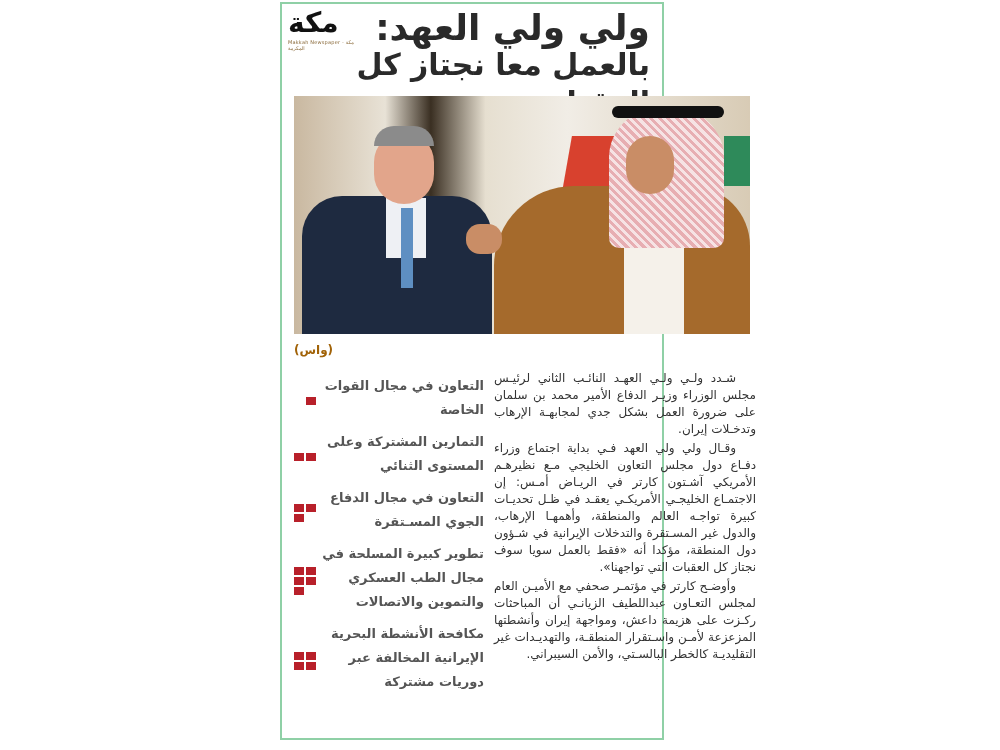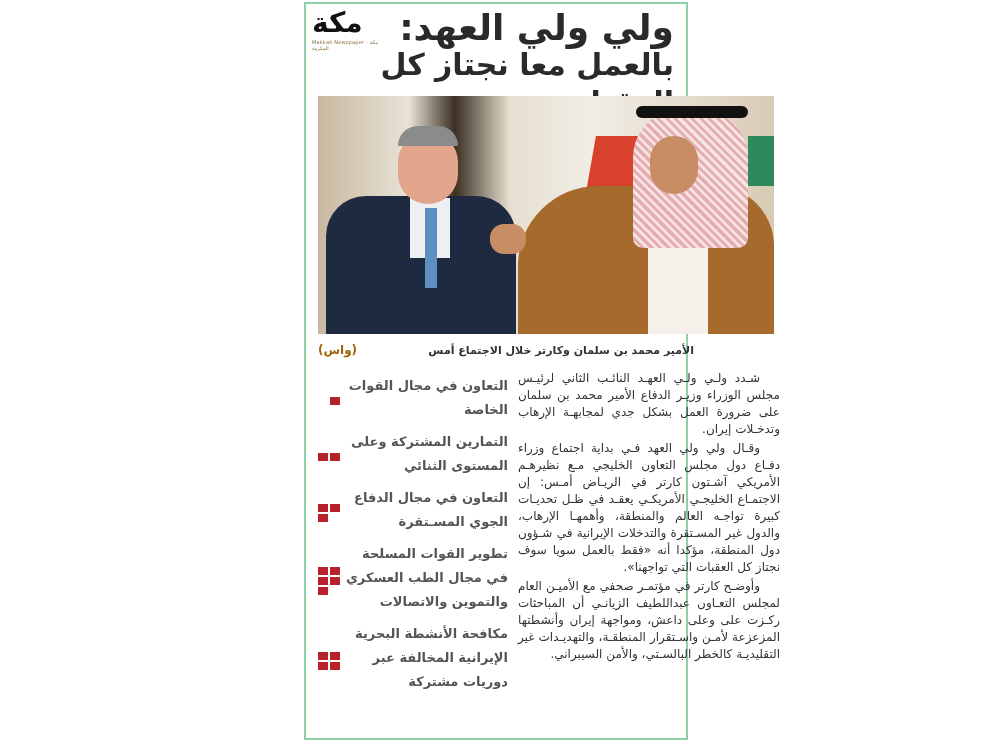--- a/index.html
+++ b/index.html
@@ -1,19 +1,19 @@
 <!DOCTYPE html>
 <html><head>
 <meta charset="utf-8">
 <style>
   html, body { margin:0; padding:0; background:#ffffff; }
   body { width:1000px; height:750px; position:relative; overflow:hidden; font-family:"DejaVu Sans", sans-serif; }
   .frame {
     position:absolute; left:280px; top:2px; width:384px; height:738px;
-    border:2px solid #8fd0a6; background:#fff; box-sizing:border-box;margin-left:24px;
+    border:2px solid #8fd0a6; background:#fff; box-sizing:border-box;
   }
   .logo { position:absolute; left:6px; top:4px; width:80px; height:42px; }
   .logo-mark { font-family:"DejaVu Sans", sans-serif; font-weight:bold; font-size:28px; color:#111; line-height:30px; direction:rtl; text-align:left; }
   .logo-sub { font-size:5px; color:#8a6a3a; letter-spacing:0.2px; margin-top:1px; }
   .headline {
     position:absolute; right:12px; top:6px; width:380px; direction:rtl; text-align:right;
     font-family:"DejaVu Sans", sans-serif; font-weight:bold; color:#2a2a2a;
   }
   .headline .l1 { font-size:36px; line-height:36px; }
   .headline .l2 { font-size:30px; line-height:38px; }
@@ -79,21 +79,20 @@
     <div class="hair1"></div>
     <div class="bisht"></div>
     <div class="thobe"></div>
     <div class="ghutra"></div>
     <div class="face2"></div>
     <div class="agal"></div>
     <div class="hand"></div>
   </div>
 
   <div class="caption">
-    <span class="cap-text">الأمير محمد بن سلمان وكارتر خلال الاجتماع أمس</span>
     <span class="cap-src">(واس)</span>
   </div>
 
   <div class="sidebar">
     <ul class="agree-list">
       <li class="agree-item">
         <div class="agree-text">التعاون في مجال القوات الخاصة</div>
         <div class="bullets" style="grid-template-columns: 10px;">
             <div class="sq" style="background: rgb(184, 32, 42);"></div>
           </div>
@@ -107,21 +106,21 @@
       </li>
       <li class="agree-item">
         <div class="agree-text">التعاون في مجال الدفاع الجوي المسـتقرة</div>
         <div class="bullets">
             <div class="sq" style="background: rgb(184, 32, 42);"></div>
             <div class="sq" style="background: rgb(184, 32, 42);"></div>
             <div class="sq" style="background: rgb(184, 32, 42);"></div>
           </div>
       </li>
       <li class="agree-item">
-        <div class="agree-text">تطوير القوات المسلحة في مجال الطب العسكري والتموين والاتصالات</div>
+        <div class="agree-text">تطوير كبيرة المسلحة في مجال الطب العسكري والتموين والاتصالات</div>
         <div class="bullets">
             <div class="sq" style="background: rgb(184, 32, 42);"></div>
             <div class="sq" style="background: rgb(184, 32, 42);"></div>
             <div class="sq" style="background: rgb(184, 32, 42);"></div>
             <div class="sq" style="background: rgb(184, 32, 42);"></div>
             <div class="sq" style="background: rgb(184, 32, 42);"></div>
           </div>
       </li>
       <li class="agree-item">
         <div class="agree-text">مكافحة الأنشطة البحرية الإيرانية المخالفة عبر دوريات مشتركة</div>
@@ -131,16 +130,16 @@
             <div class="sq" style="background: rgb(184, 32, 42);"></div>
             <div class="sq" style="background: rgb(184, 32, 42);"></div>
           </div>
       </li>
     </ul>
   </div>
 
   <div class="body-text">
     <p>شـدد ولـي ولـي العهـد النائـب الثاني لرئيـس مجلس الوزراء وزيـر الدفاع الأمير محمد بن سلمان على ضرورة العمل بشكل جدي لمجابهـة الإرهاب وتدخـلات إيران.</p>
     <p>وقـال ولي ولي العهد فـي بداية اجتماع وزراء دفـاع دول مجلس التعاون الخليجي مـع نظيرهـم الأمريكي آشـتون كارتر في الريـاض أمـس: إن الاجتمـاع الخليجـي الأمريكـي يعقـد في ظـل تحديـات كبيرة تواجـه العالم والمنطقة، وأهمهـا الإرهاب، والدول غير المسـتقرة والتدخلات الإيرانية في شـؤون دول المنطقة، مؤكدا أنه «فقط بالعمل سويا سوف نجتاز كل العقبات التي تواجهنا».</p>
-    <p>وأوضـح كارتر في مؤتمـر صحفي مع الأميـن العام لمجلس التعـاون عبداللطيف الزيانـي أن المباحثات ركـزت على وعلى داعش، ومواجهة إيران وأنشطتها المزعزعة لأمـن واسـتقرار المنطقـة، والتهديـدات غير التقليديـة كالخطر البالسـتي، والأمن السيبراني.</p>
+    <p>وأوضـح كارتر في مؤتمـر صحفي مع الأميـن العام لمجلس التعـاون عبداللطيف الزيانـي أن المباحثات ركـزت على هزيمة داعش، ومواجهة إيران وأنشطتها المزعزعة لأمـن واسـتقرار المنطقـة، والتهديـدات غير التقليديـة كالخطر البالسـتي، والأمن السيبراني.</p>
   </div>
 
 </div>
 
 </body></html>

